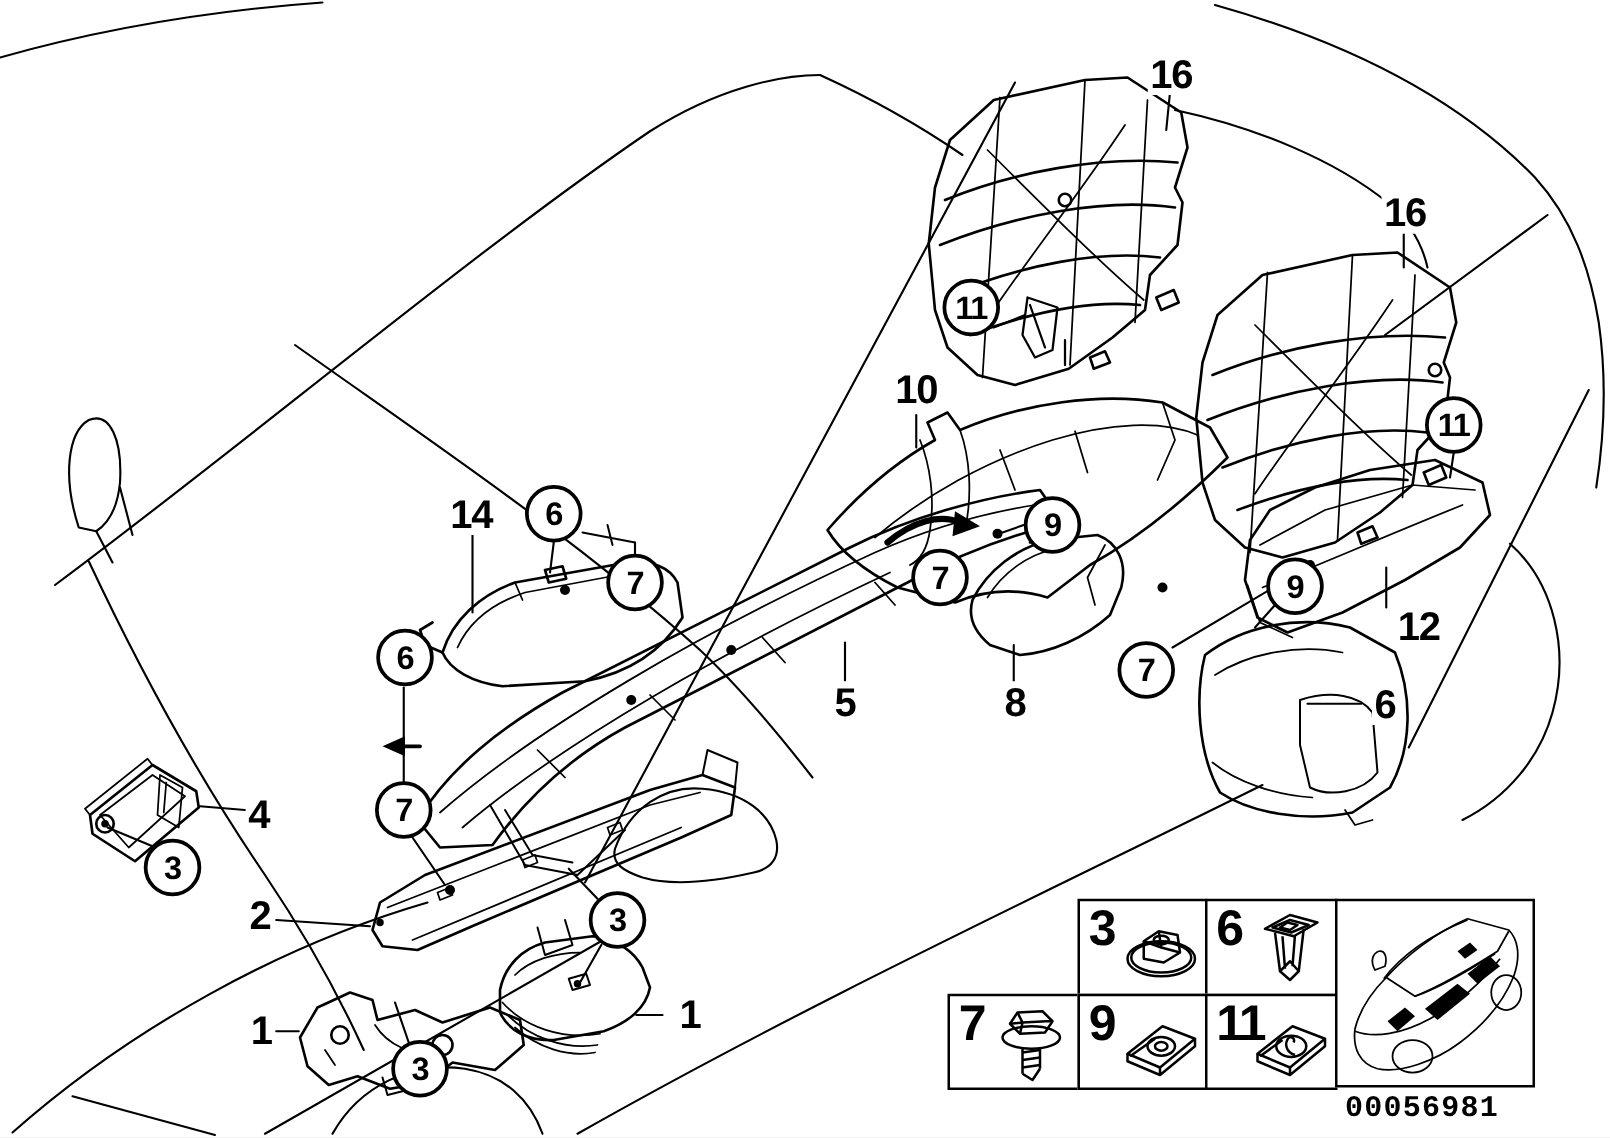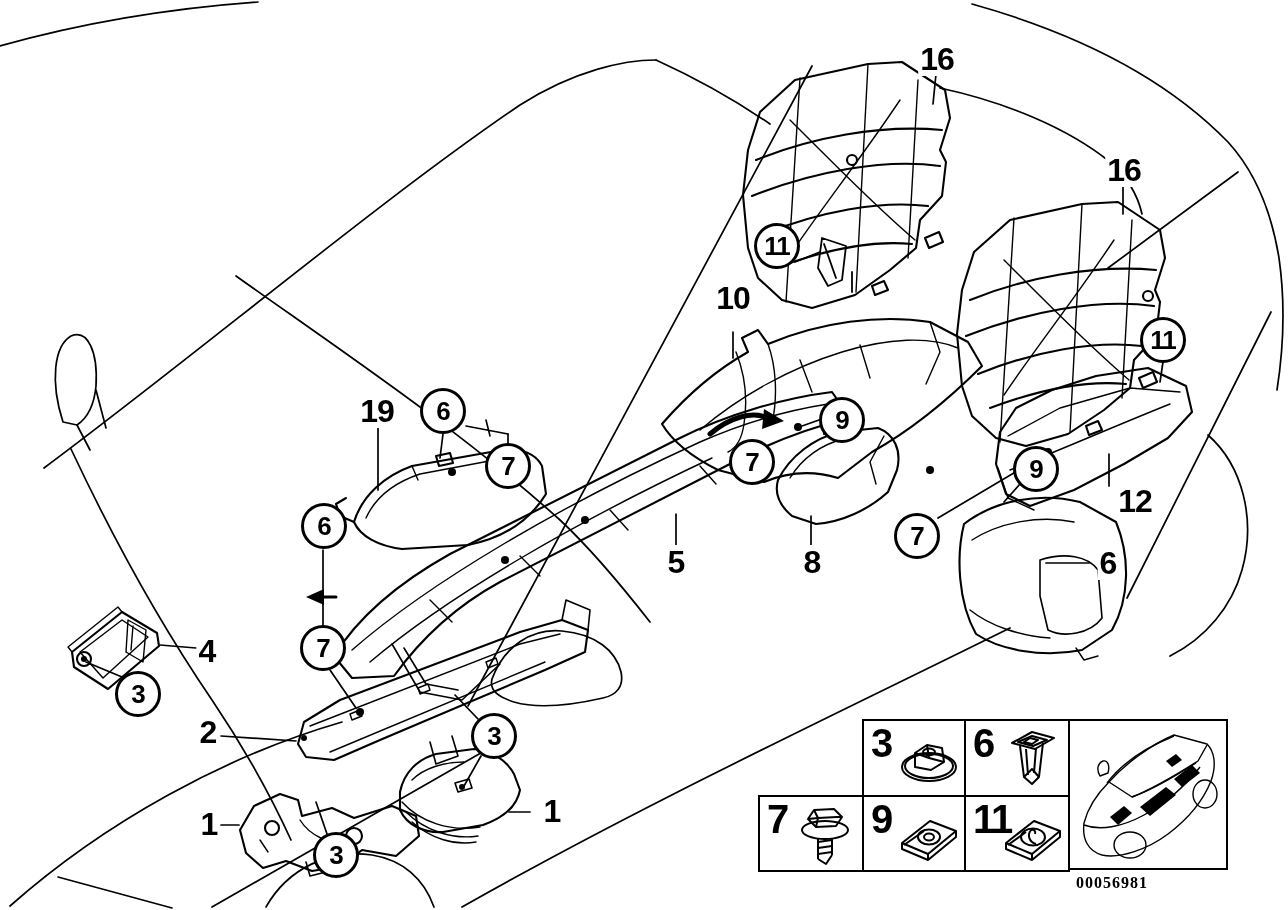--- a/index.html
+++ b/index.html
@@ -25,22 +25,22 @@
   
   .lcell{
     position:absolute;border:2.5px solid #000;background:#fff;box-sizing:border-box;
   }
   .lnum{
     position:absolute;left:7px;top:0px;font-weight:700;font-size:40px;letter-spacing:-2px;line-height:1.1;
   }
   .licon{position:absolute;right:4px;top:4px;}
   .carbox{position:absolute;border:2.5px solid #000;background:#fff;box-sizing:border-box;}
   .docnum{
-    position:absolute;font-weight:700;font-size:16px;letter-spacing:1px;
-    font-family:Liberation Serif, serif;
+    position:absolute;font-weight:700;font-size:24px;letter-spacing:1px;
+    font-family:Liberation Mono, monospace;
   }
 </style>
 </head>
 <body>
 
 <div class="stage">
 
   <svg class="art" width="1288" height="910" viewBox="0 0 1288 910">
     <g stroke="#000" fill="none" stroke-linecap="round" stroke-linejoin="round">
 
@@ -209,22 +209,22 @@
           <circle cx="304" cy="738" r="3"></circle>
         <circle cx="832" cy="428" r="3"></circle>
           <circle cx="1048" cy="452" r="4"></circle>
         <circle cx="462" cy="787" r="3"></circle>
       </g>
     </g>
   </svg>
 
   <div class="plbl" style="left:937px;top:59px">16</div>
   <div class="plbl" style="left:1124px;top:170px">16</div>
-  <div class="plbl" style="left:733px;top:298px">10</div>
-  <div class="plbl" style="left:377px;top:411px">19</div>
+  <div class="plbl" style="left:733px;top:311px">10</div>
+  <div class="plbl" style="left:377px;top:411px">14</div>
   <div class="plbl" style="left:676px;top:562px">5</div>
   <div class="plbl" style="left:812px;top:562px">8</div>
   <div class="plbl" style="left:1135px;top:501px">12</div>
   <div class="plbl" style="left:1108px;top:563px">6</div>
   <div class="plbl" style="left:207px;top:651px">4</div>
   <div class="plbl" style="left:208px;top:732px">2</div>
   <div class="plbl" style="left:209px;top:824px">1</div>
   <div class="plbl" style="left:552px;top:811px">1</div>
 
   <div class="callout" style="left:777px;top:246px">11</div>

